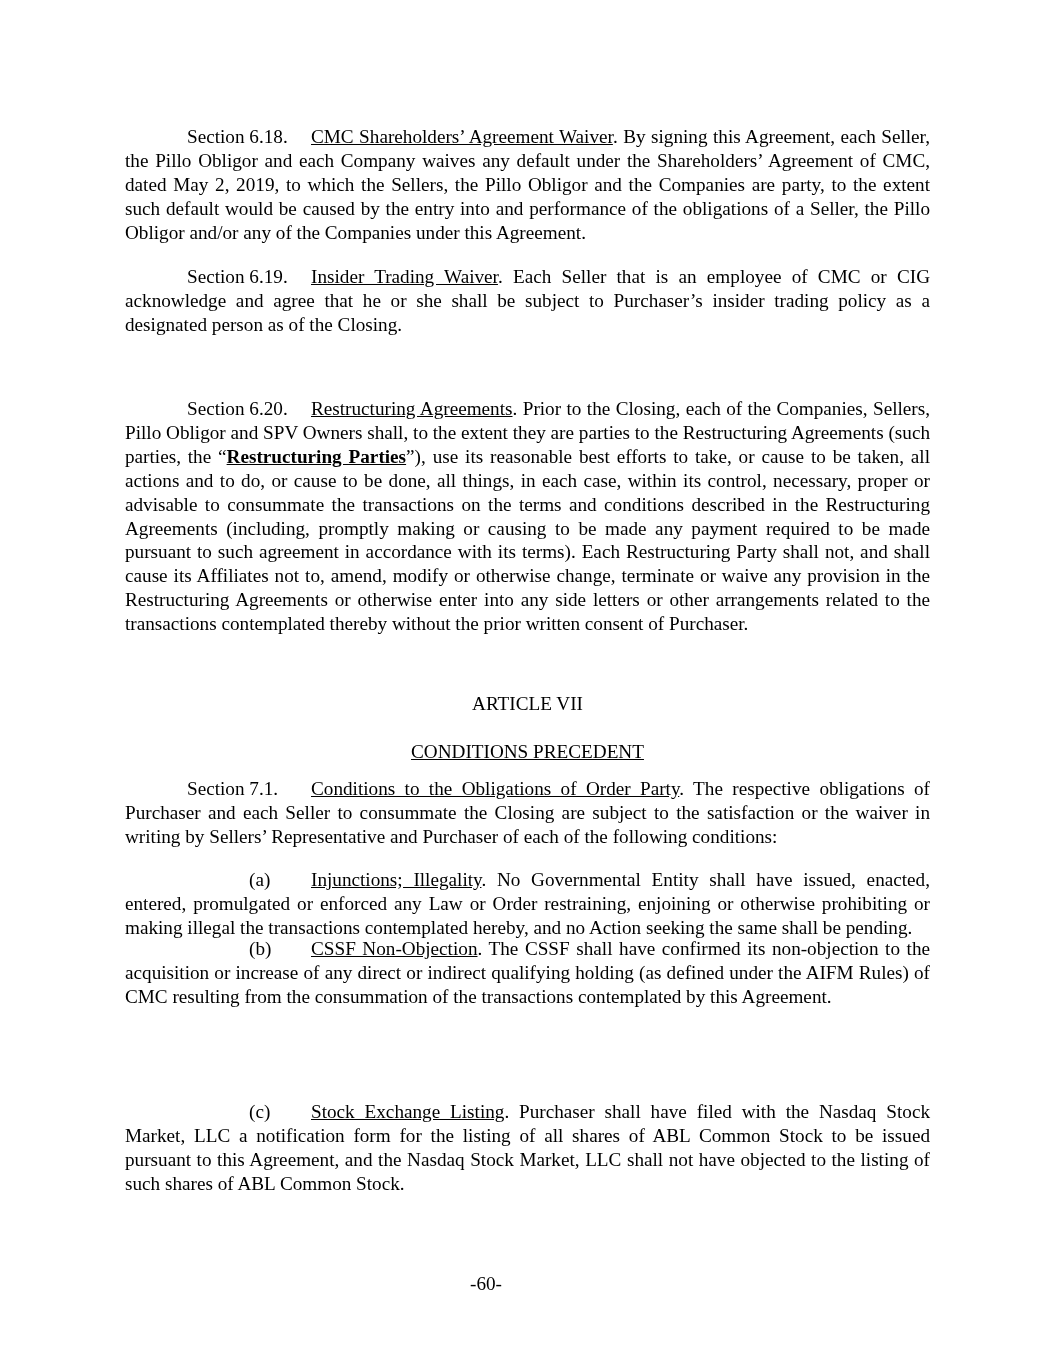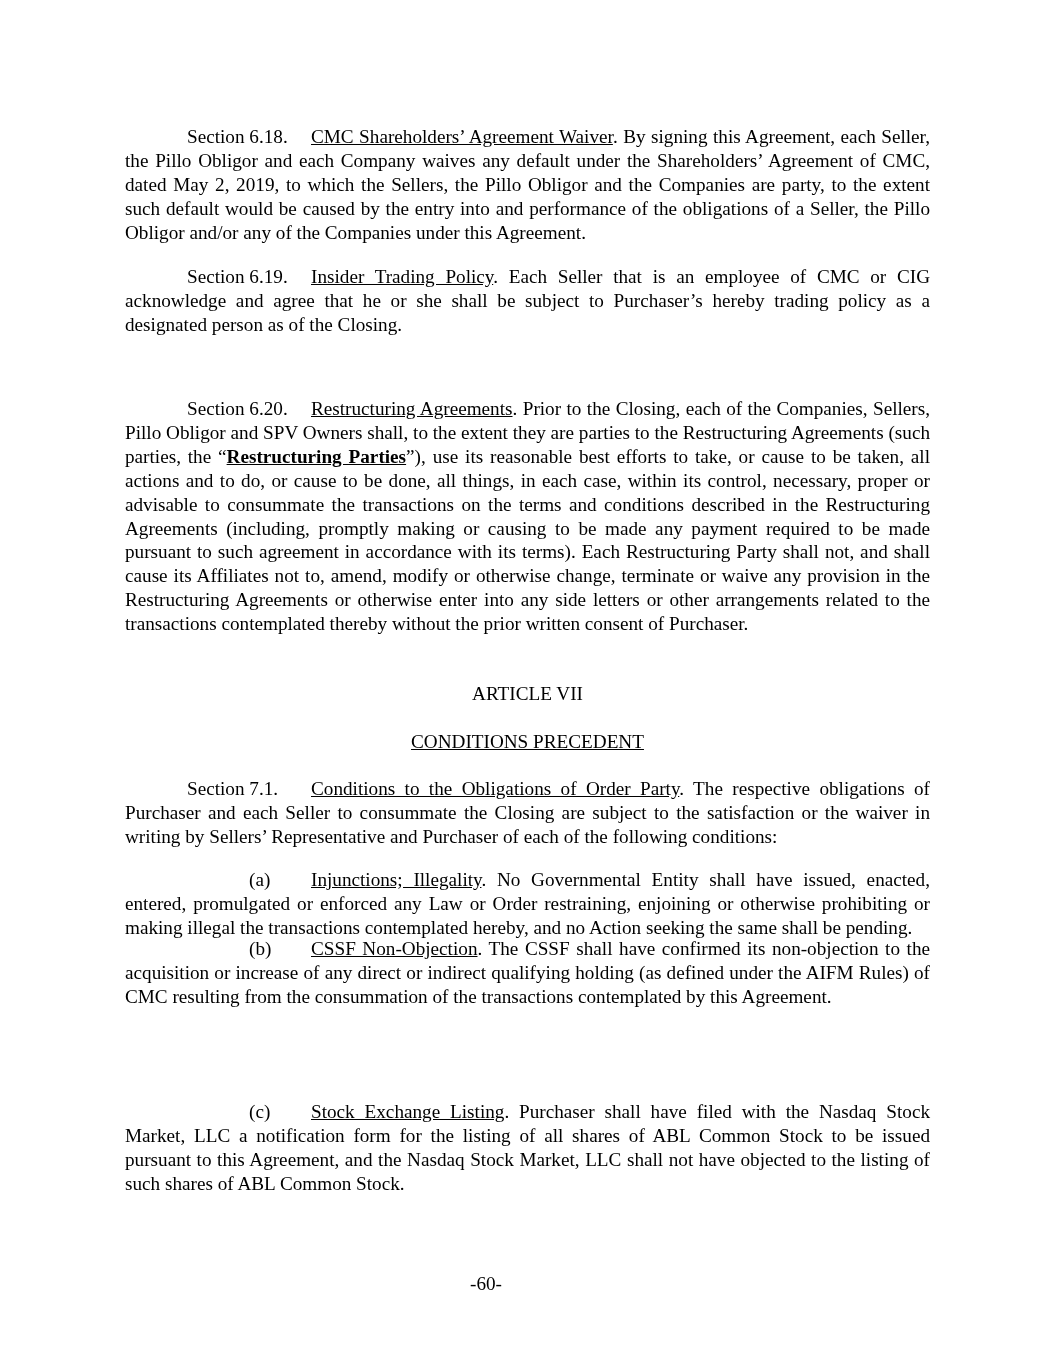--- a/index.html
+++ b/index.html
@@ -45,20 +45,21 @@
       width: 124px;
       text-indent: 0;
     }
     .sub-label {
       display: inline-block;
       width: 62px;
       text-indent: 0;
     }
     .center {
       text-align: center;
+      margin-top: 10px;
     }
     #s618 { position: absolute; top: 0; }
     #s619 { position: absolute; top: 140px; }
     #s620 { position: absolute; top: 272px; }
     #art-title { position: absolute; top: 558px; width: 807px; }
     #art-sub { position: absolute; top: 606px; width: 807px; }
     #s71 { position: absolute; top: 652px; }
     #s71a { position: absolute; top: 743px; }
     #s71b { position: absolute; top: 812px; }
     #s71c { position: absolute; top: 975px; }
@@ -75,21 +76,21 @@
 </head>
 <body>
 
 <div class="page">
 
   <div id="s618">
     <p class="indent"><span class="sec-label">Section 6.18.</span><span class="u">CMC Shareholders’ Agreement Waiver</span><span>.  By signing this Agreement, each Seller, the Pillo Obligor and each Company waives any default under the Shareholders’ Agreement of CMC, dated May 2, 2019, to which the Sellers, the Pillo Obligor and the Companies are party, to the extent such default would be caused by the entry into and performance of the obligations of a Seller, the Pillo Obligor and/or any of the Companies under this Agreement.</span></p>
   </div>
 
   <div id="s619">
-    <p class="indent"><span class="sec-label">Section 6.19.</span><span class="u">Insider Trading Policy</span><span>.  Each Seller that is an employee of CMC or CIG acknowledge and agree that he or she shall be subject to Purchaser’s hereby trading policy as a designated person as of the Closing.</span></p>
+    <p class="indent"><span class="sec-label">Section 6.19.</span><span class="u">Insider Trading Waiver</span><span>.  Each Seller that is an employee of CMC or CIG acknowledge and agree that he or she shall be subject to Purchaser’s insider trading policy as a designated person as of the Closing.</span></p>
   </div>
 
   <div id="s620">
     <p class="indent"><span class="sec-label">Section 6.20.</span><span class="u">Restructuring Agreements</span><span>.  Prior to the Closing, each of the Companies, Sellers, Pillo Obligor and SPV Owners shall, to the extent they are parties to the Restructuring Agreements (such parties, the “</span><span class="b">Restructuring Parties</span><span>”), use its reasonable best efforts to take, or cause to be taken, all actions and to do, or cause to be done, all things, in each case, within its control, necessary, proper or advisable to consummate the transactions on the terms and conditions described in the Restructuring Agreements (including, promptly making or causing to be made any payment required to be made pursuant to such agreement in accordance with its terms). Each Restructuring Party shall not, and shall cause its Affiliates not to, amend, modify or otherwise change, terminate or waive any provision in the Restructuring Agreements or otherwise enter into any side letters or other arrangements related to the transactions contemplated thereby without the prior written consent of Purchaser.</span></p>
   </div>
 
   <div id="art-title" class="center">ARTICLE VII</div>
   <div id="art-sub" class="center"><span class="u">CONDITIONS PRECEDENT</span></div>
 
   <div id="s71">

